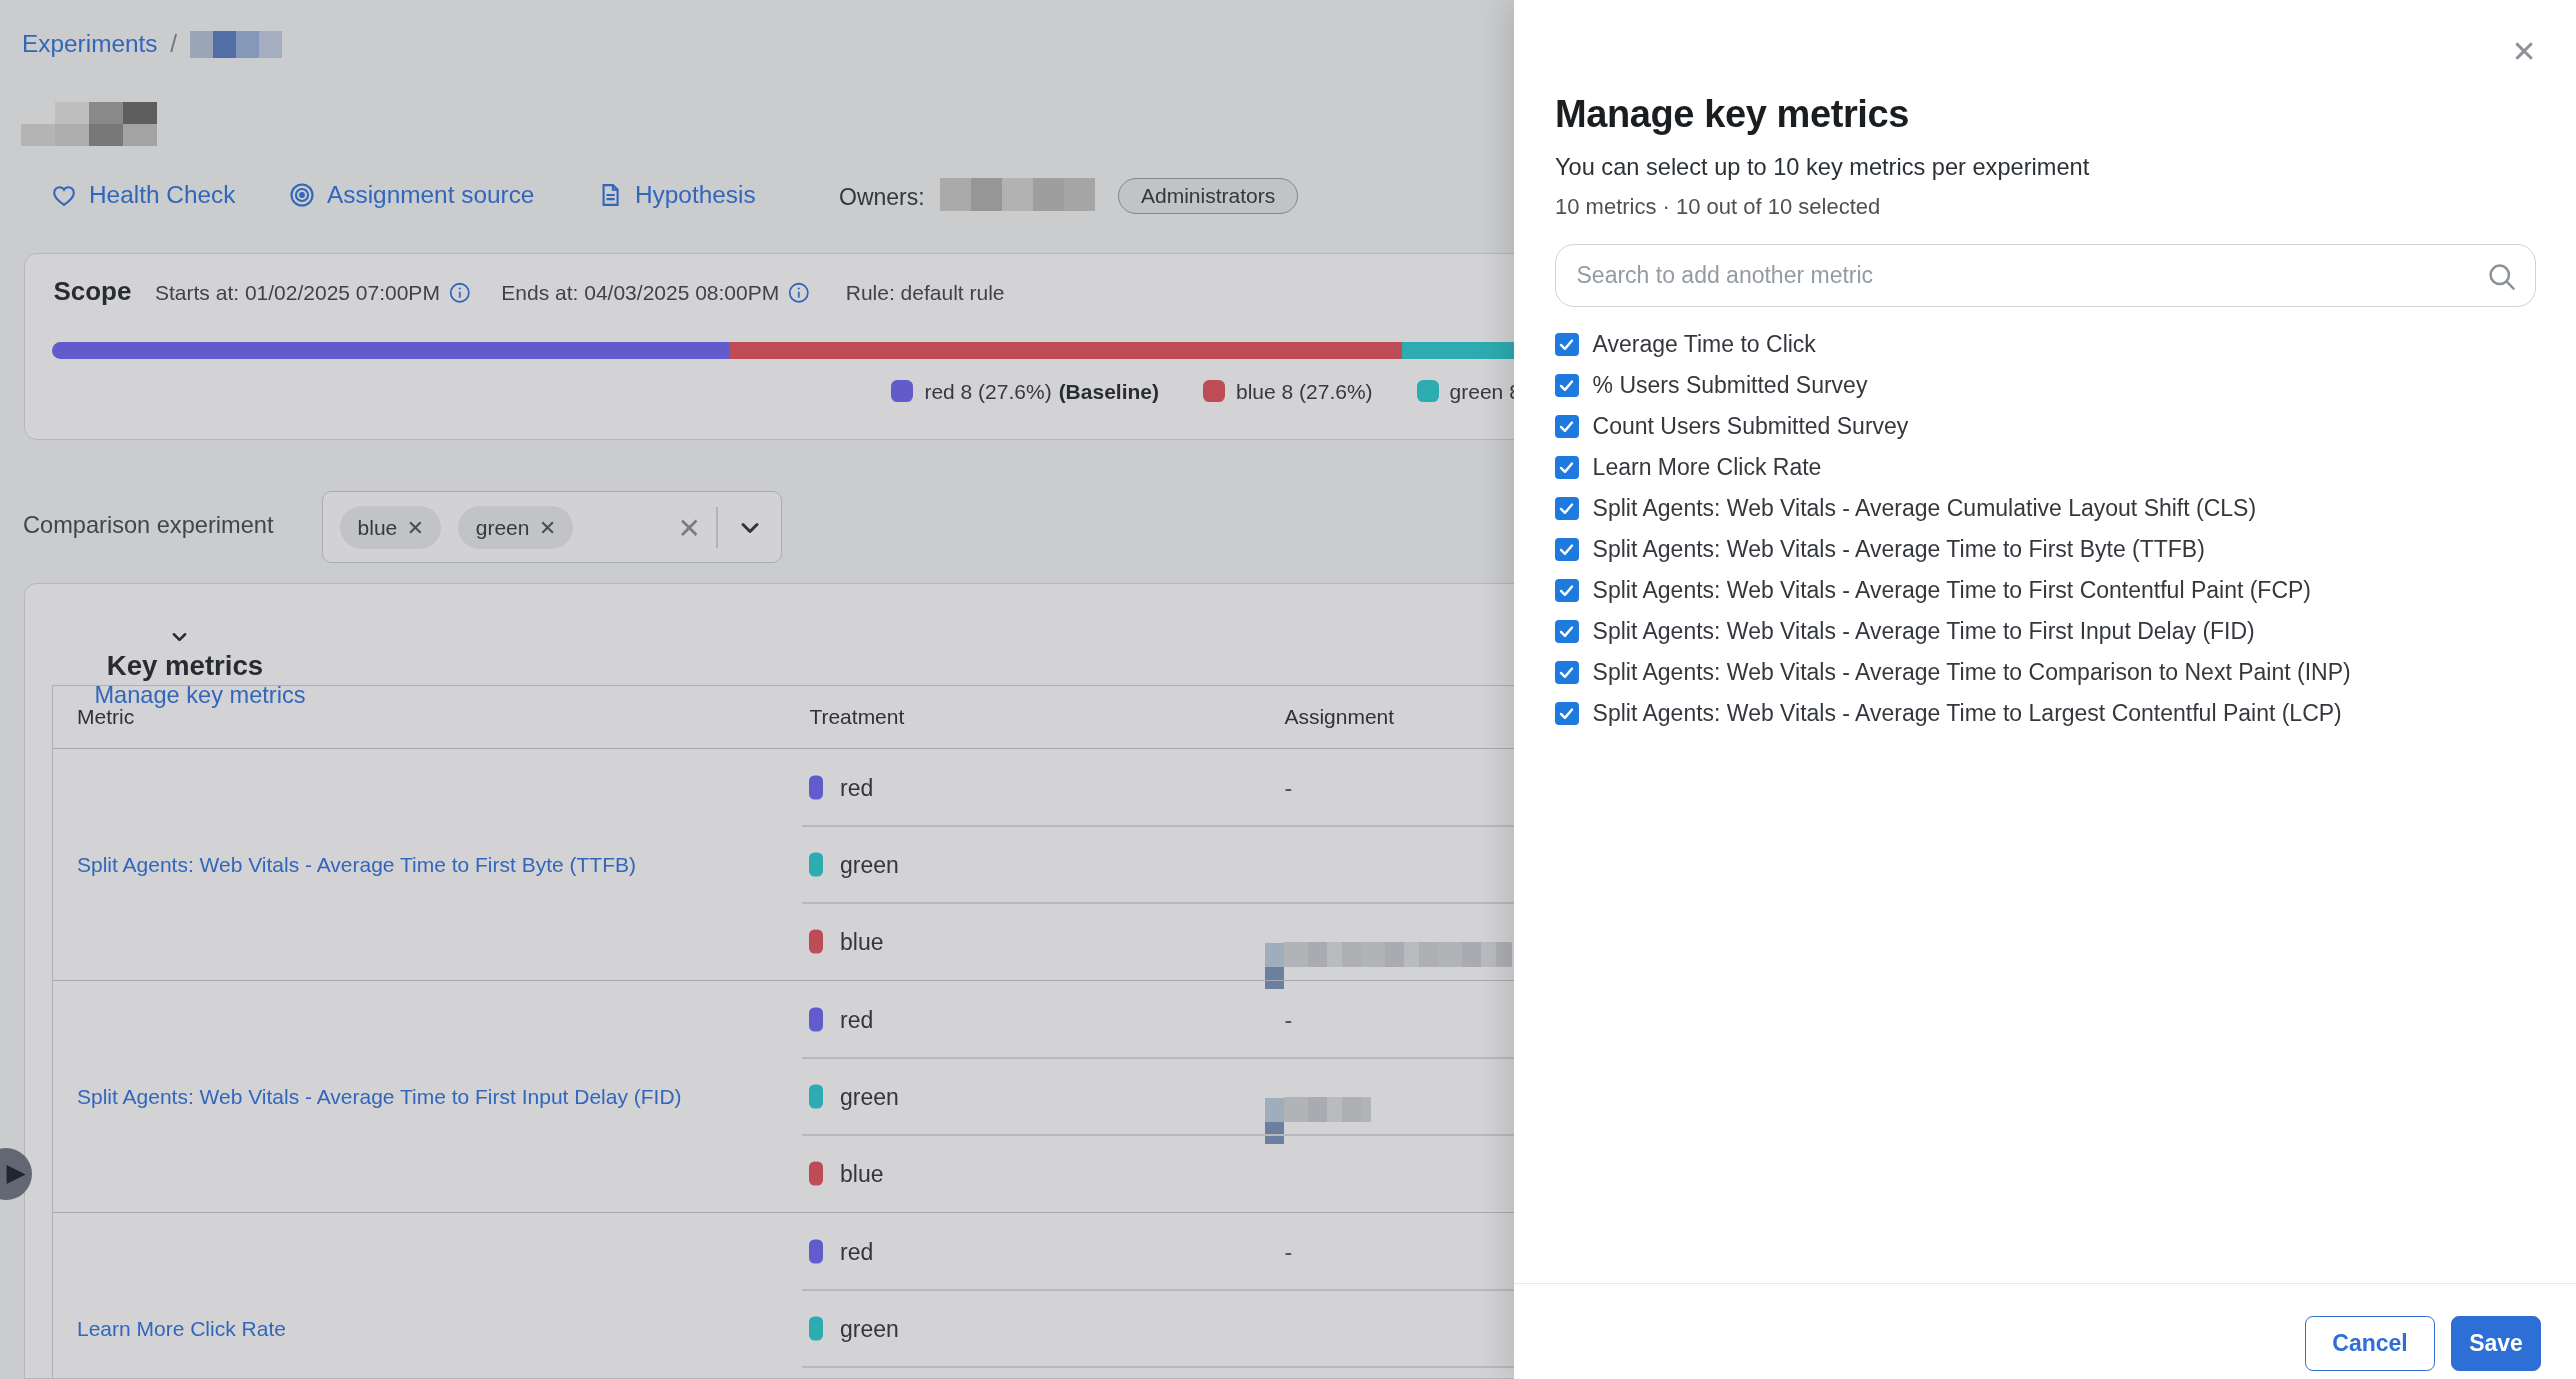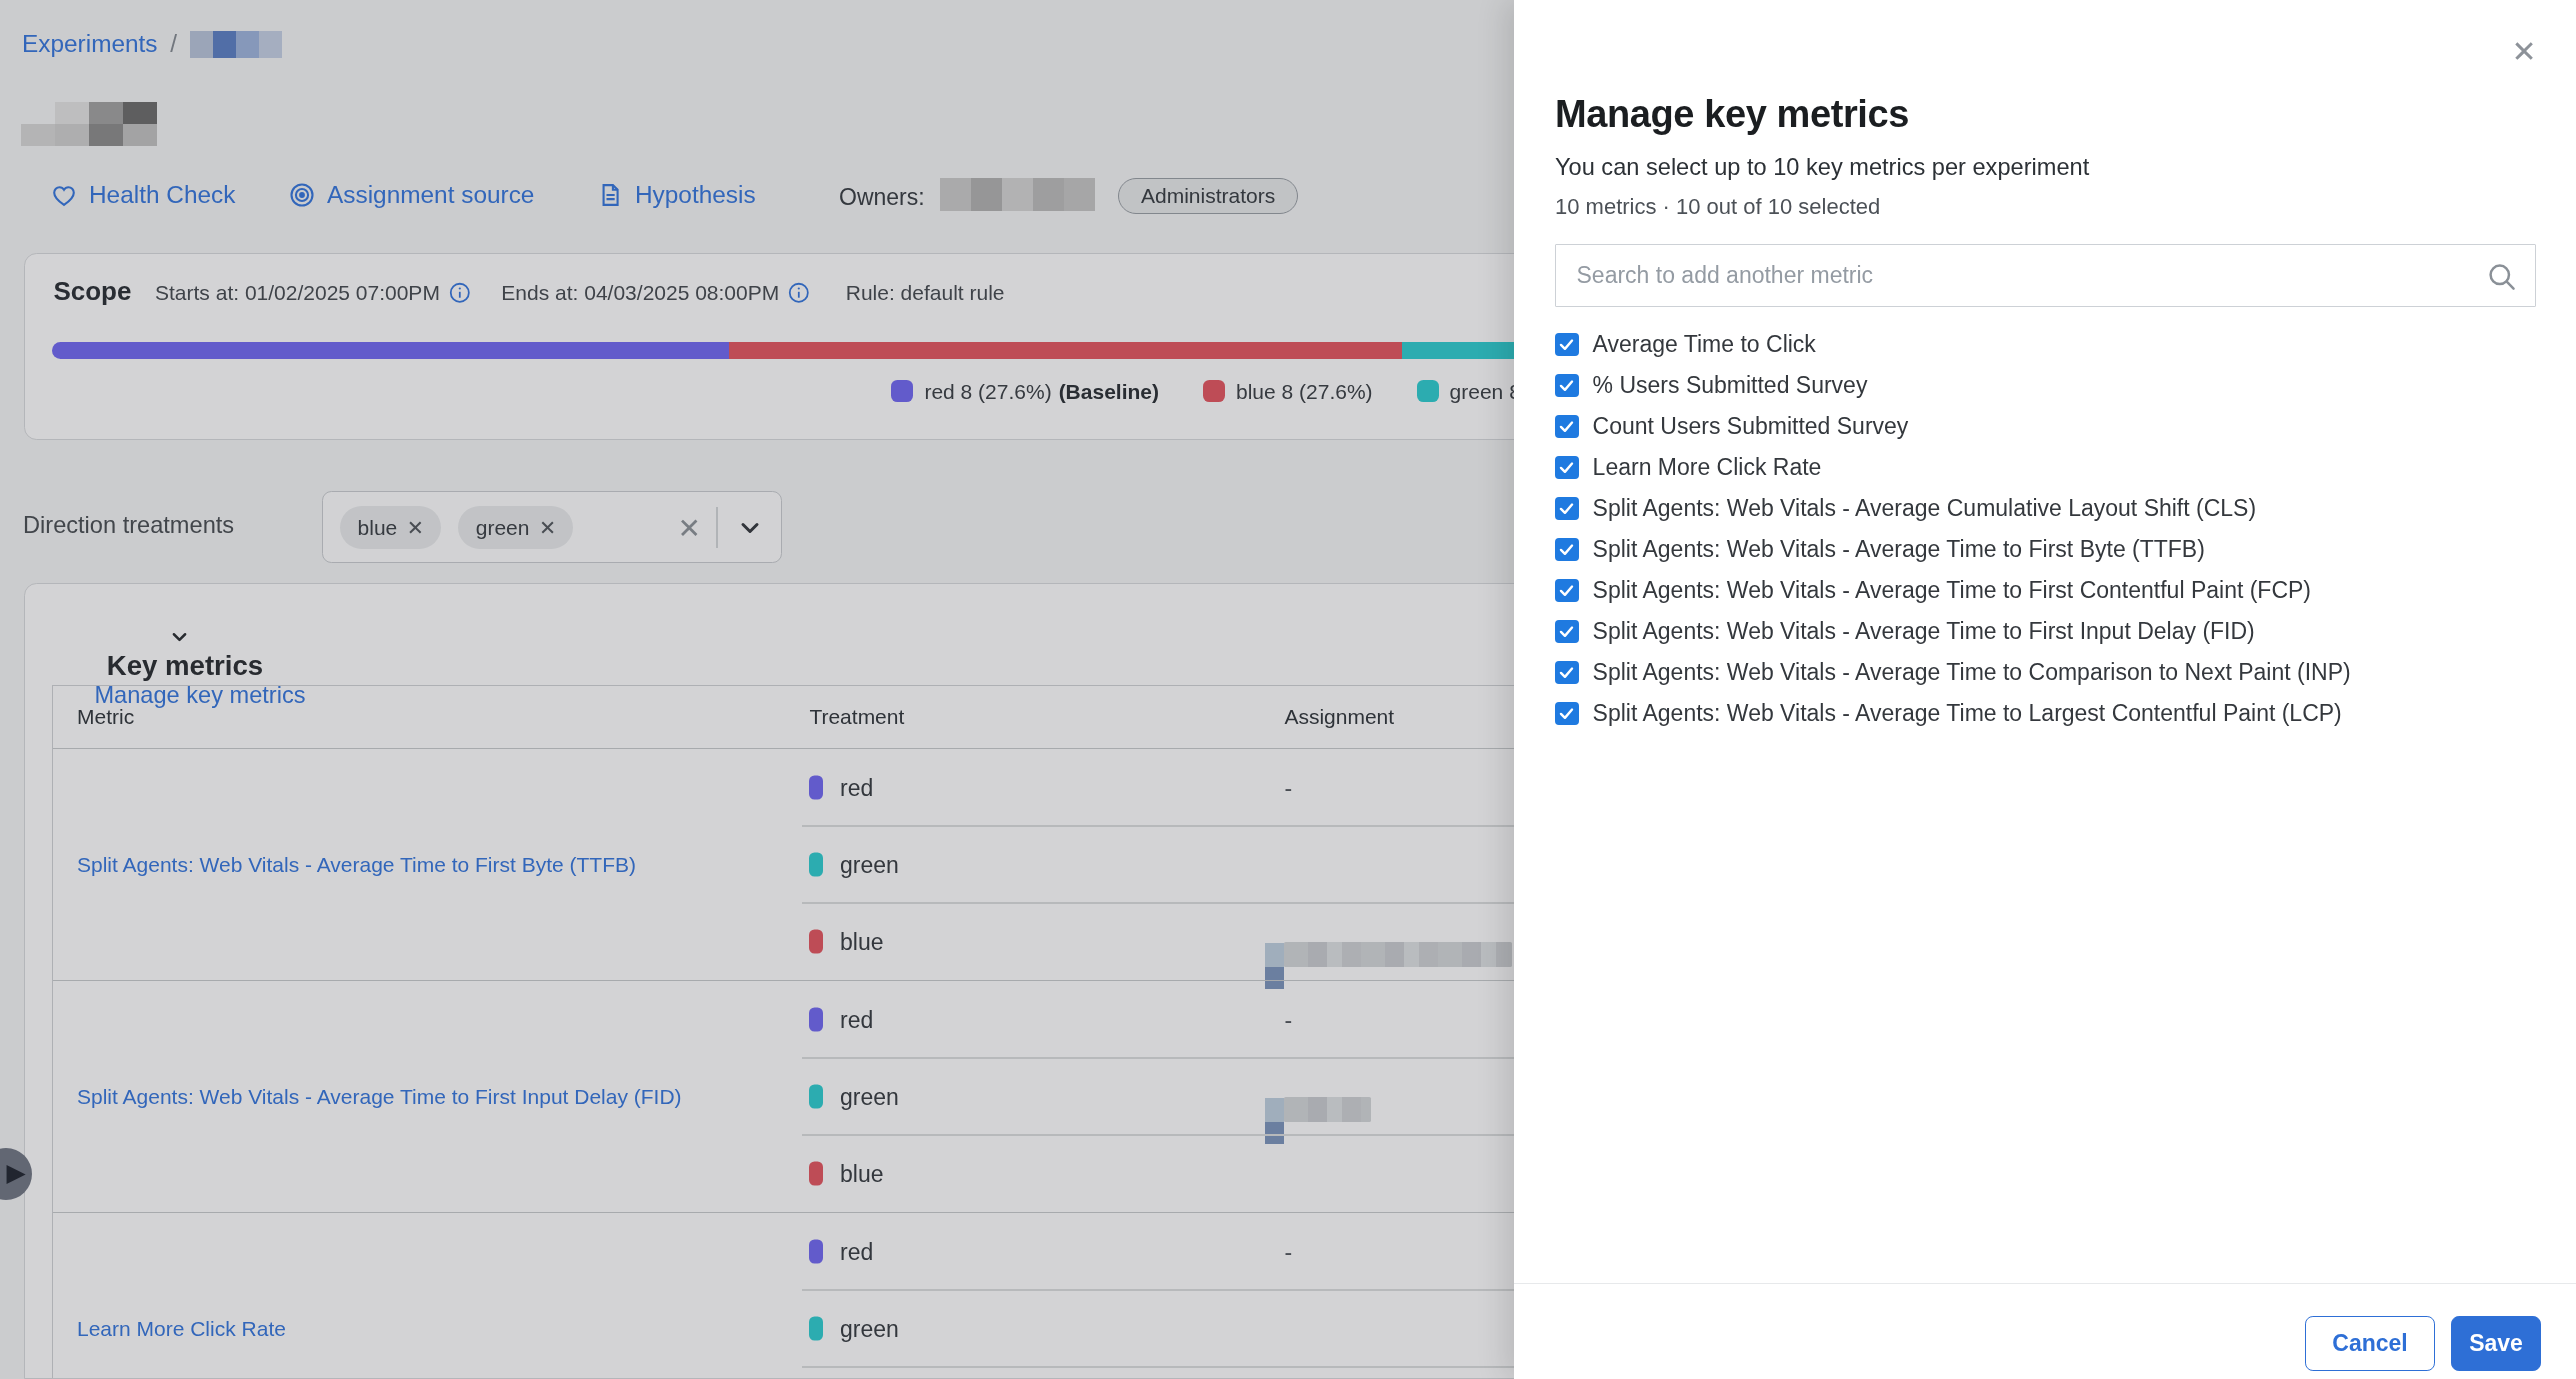--- a/index.html
+++ b/index.html
@@ -94,21 +94,21 @@
   .edge-btn span { position: absolute; left: 27px; top: 10.2px; color: #262b36; font-size: 25px; }
 
   
   .overlay { position: absolute; inset: 0; background: rgba(10, 12, 16, 0.17); z-index: 5; }
   .drawer { position: absolute; left: 1514px; top: 0; width: 1062px; height: 1379px; background: #ffffff; z-index: 10; box-shadow: -9.4px 0 28px rgba(0,0,0,0.12); }
   .drawer-close { position: absolute; right: 33px; top: 33px; width: 38px; height: 38px; border: none; background: none; color: #8d9299; font-size: 30px; line-height: 38px; text-align: center; cursor: pointer; }
   .drawer-title { position: absolute; left: 41px; top: 93px; font-size: 38px; font-weight: bold; color: #1b1e21; letter-spacing: -0.4px; }
   .drawer-subtitle { position: absolute; left: 41px; top: 154px; font-size: 23.6px; color: #2c3136; }
   .drawer-summary { position: absolute; left: 41px; top: 194px; font-size: 22px; color: #4c5157; }
 
-  .search-box { position: absolute; left: 41px; top: 244px; width: 981px; height: 63px; border: 1.6px solid #cdd1d6; border-radius: 1px; background: #fff; }
+  .search-box { position: absolute; left: 41px; top: 244px; width: 981px; height: 63px; border: 1.6px solid #cdd1d6; border-radius: 19px; background: #fff; }
   .search-box input { position: absolute; inset: 0; border: none; outline: none; background: transparent; padding: 0 63px 0 20.5px; font-size: 23px; font-family: "Liberation Sans", sans-serif; color: #33383d; }
   .search-box input::placeholder { color: #949ba3; }
   .search-ico { position: absolute; right: 17.3px; top: 15.7px; width: 31.5px; height: 31.5px; }
 
   .metric-list { position: absolute; left: 41px; top: 324px; width: 981px; }
   .metric-row { height: 41px; display: flex; align-items: center; cursor: pointer; }
   .cbox { width: 23.6px; height: 23.6px; border-radius: 3.9px; background: #1f7ae0; flex: none; position: relative; }
   .cbox svg { position: absolute; left: 2.4px; top: 2.4px; width: 19px; height: 19px; }
   .metric-row .lbl { margin-left: 14px; font-size: 23px; color: #34383d; }
 
@@ -233,21 +233,21 @@
         </div>
         <div class="legend-item">
           <span class="swatch sw-green"></span>
           <span>green 8 (27.6%)</span>
 
         </div>
       </div>
     </div>
 
     <div class="compare-row">
-      <span class="compare-label">Direction treatments</span>
+      <span class="compare-label">Comparison experiment</span>
       <div class="mselect">
         <div class="chips">
           <span class="chip">
             <span>blue</span>
             <span class="chip-x">✕</span>
           </span>
           <span class="chip">
             <span>green</span>
             <span class="chip-x">✕</span>
           </span>

